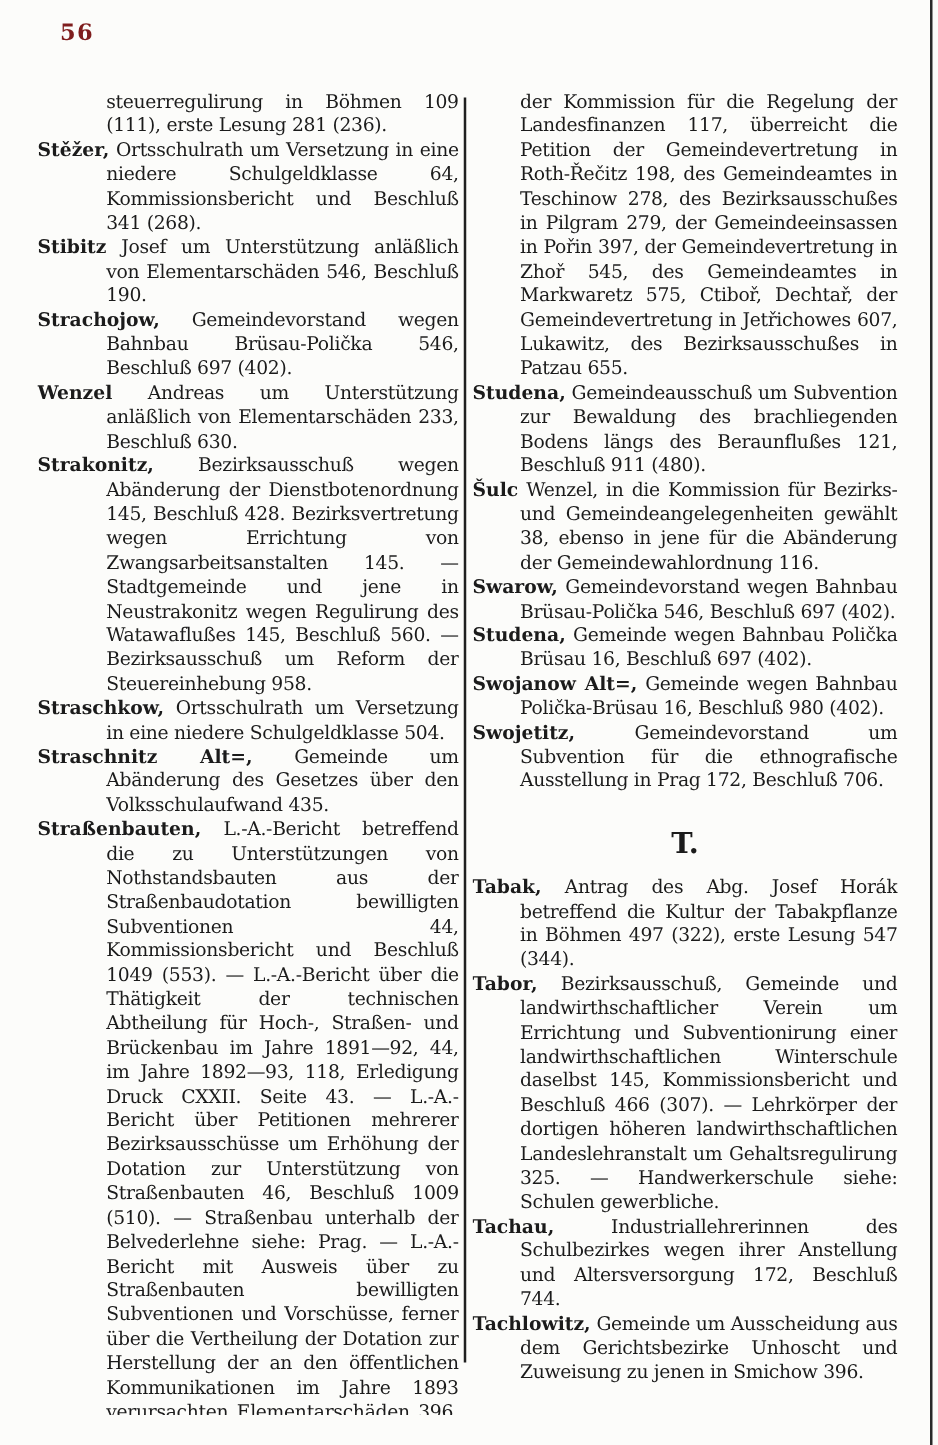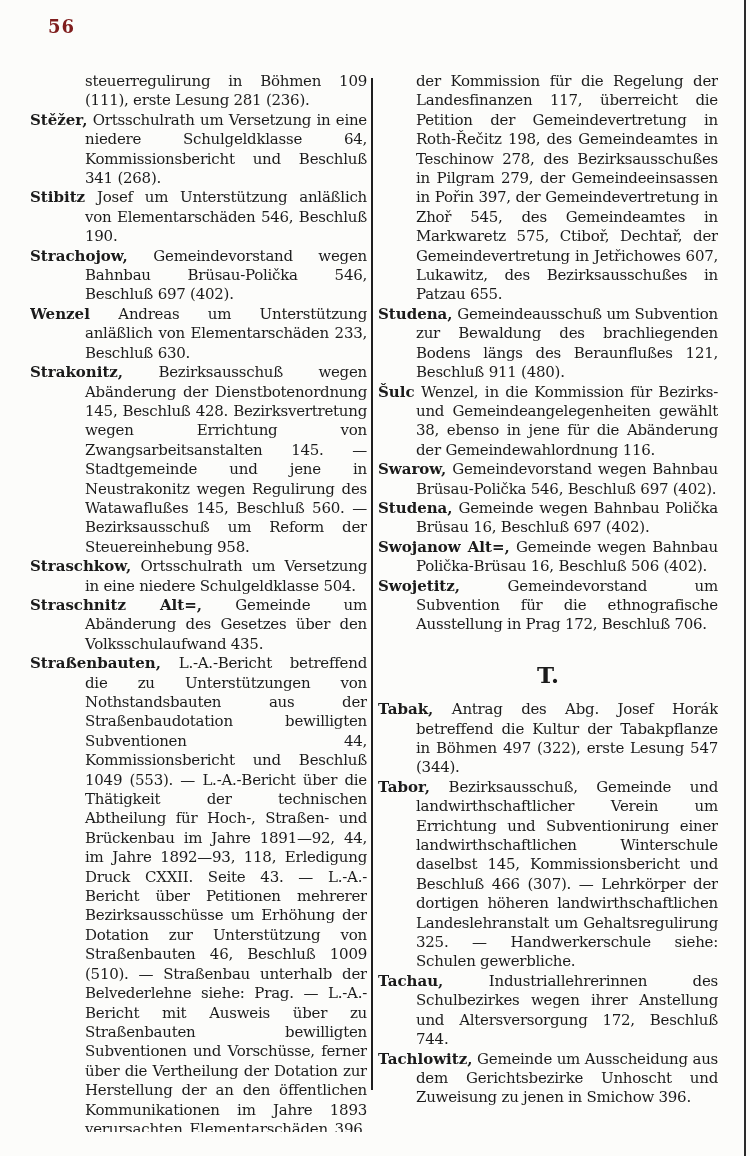--- a/index.html
+++ b/index.html
@@ -55,21 +55,21 @@
       <p class="blk"><b class="hw">Straschnitz Alt=,</b> <span>Gemeinde um Abänderung des Gesetzes über den Volksschulaufwand 435.</span></p>
       <p class="blk"><b class="hw">Straßenbauten,</b> <span>L.-A.-Bericht betreffend die zu Unterstützungen von Nothstandsbauten aus der Straßenbaudotation bewilligten Subventionen 44, Kommissionsbericht und Beschluß 1049 (553). — L.-A.-Bericht über die Thätigkeit der technischen Abtheilung für Hoch-, Straßen- und Brückenbau im Jahre 1891—92, 44, im Jahre 1892—93, 118, Erledigung Druck CXXII. Seite 43. — L.-A.-Bericht über Petitionen mehrerer Bezirksausschüsse um Erhöhung der Dotation zur Unterstützung von Straßenbauten 46, Beschluß 1009 (510). — Straßenbau unterhalb der Belvederlehne siehe: Prag. — L.-A.-Bericht mit Ausweis über zu Straßenbauten bewilligten Subventionen und Vorschüsse, ferner über die Vertheilung der Dotation zur Herstellung der an den öffentlichen Kommunikationen im Jahre 1893 verursachten Elementarschäden 396, Kommissionsbericht und Beschluß 1049 (553). — L.-A.-Bericht wegen Uebernahme der Prosec-Nachoder Bezirksstraße in die Landesverwaltung 574, Beschluß 1018 (521).</span></p>
     </div>
   <div class="column-divider"></div>
   <div class="col col-right">
       <p class="blk cont"><span>der Kommission für die Regelung der Landesfinanzen 117, überreicht die Petition der Gemeindevertretung in Roth-Řečitz 198, des Gemeindeamtes in Teschinow 278, des Bezirksausschußes in Pilgram 279, der Gemeindeeinsassen in Pořin 397, der Gemeindevertretung in Zhoř 545, des Gemeindeamtes in Markwaretz 575, Ctiboř, Dechtař, der Gemeindevertretung in Jetřichowes 607, Lukawitz, des Bezirksausschußes in Patzau 655.</span></p>
       <p class="blk"><b class="hw">Studena,</b> <span>Gemeindeausschuß um Subvention zur Bewaldung des brachliegenden Bodens längs des Beraunflußes 121, Beschluß 911 (480).</span></p>
       <p class="blk"><b class="hw">Šulc</b> <span>Wenzel, in die Kommission für Bezirks- und Gemeindeangelegenheiten gewählt 38, ebenso in jene für die Abänderung der Gemeindewahlordnung 116.</span></p>
       <p class="blk"><b class="hw">Swarow,</b> <span>Gemeindevorstand wegen Bahnbau Brüsau-Polička 546, Beschluß 697 (402).</span></p>
       <p class="blk"><b class="hw">Studena,</b> <span>Gemeinde wegen Bahnbau Polička Brüsau 16, Beschluß 697 (402).</span></p>
-      <p class="blk"><b class="hw">Swojanow Alt=,</b> <span>Gemeinde wegen Bahnbau Polička-Brüsau 16, Beschluß 506 (402).</span></p>
+      <p class="blk"><b class="hw">Swojanow Alt=,</b> <span>Gemeinde wegen Bahnbau Polička-Brüsau 16, Beschluß 980 (402).</span></p>
       <p class="blk"><b class="hw">Swojetitz,</b> <span>Gemeindevorstand um Subvention für die ethnografische Ausstellung in Prag 172, Beschluß 706.</span></p>
       <div class="section-head">T.</div>
       <p class="blk"><b class="hw">Tabak,</b> <span>Antrag des Abg. Josef Horák betreffend die Kultur der Tabakpflanze in Böhmen 497 (322), erste Lesung 547 (344).</span></p>
       <p class="blk"><b class="hw">Tabor,</b> <span>Bezirksausschuß, Gemeinde und landwirthschaftlicher Verein um Errichtung und Subventionirung einer landwirthschaftlichen Winterschule daselbst 145, Kommissionsbericht und Beschluß 466 (307). — Lehrkörper der dortigen höheren landwirthschaftlichen Landeslehranstalt um Gehaltsregulirung 325. — Handwerkerschule siehe: Schulen gewerbliche.</span></p>
       <p class="blk"><b class="hw">Tachau,</b> <span>Industriallehrerinnen des Schulbezirkes wegen ihrer Anstellung und Altersversorgung 172, Beschluß 744.</span></p>
       <p class="blk"><b class="hw">Tachlowitz,</b> <span>Gemeinde um Ausscheidung aus dem Gerichtsbezirke Unhoscht und Zuweisung zu jenen in Smichow 396.</span></p>
     </div>
   <div class="page-edge"></div>
 </div>
 

